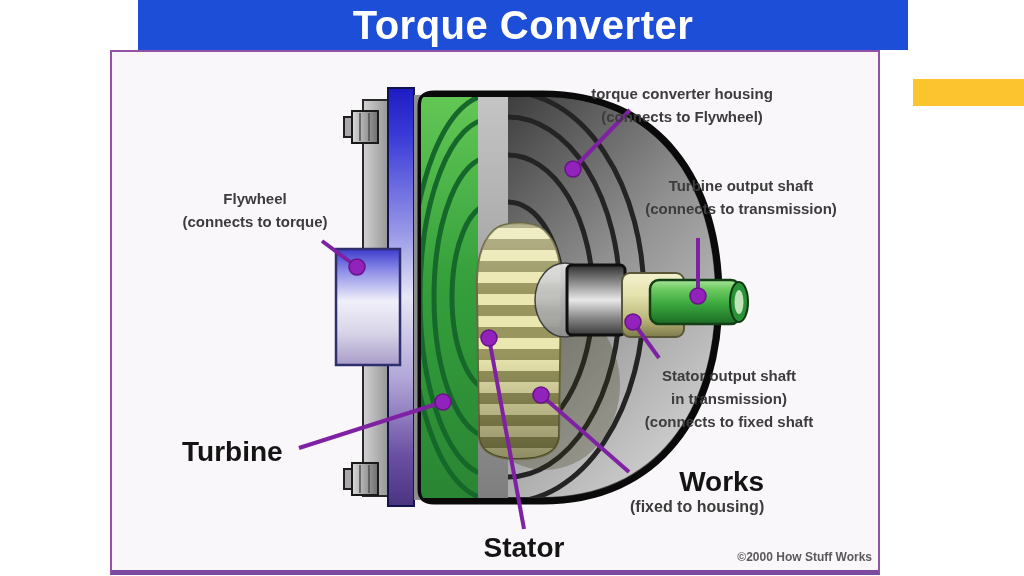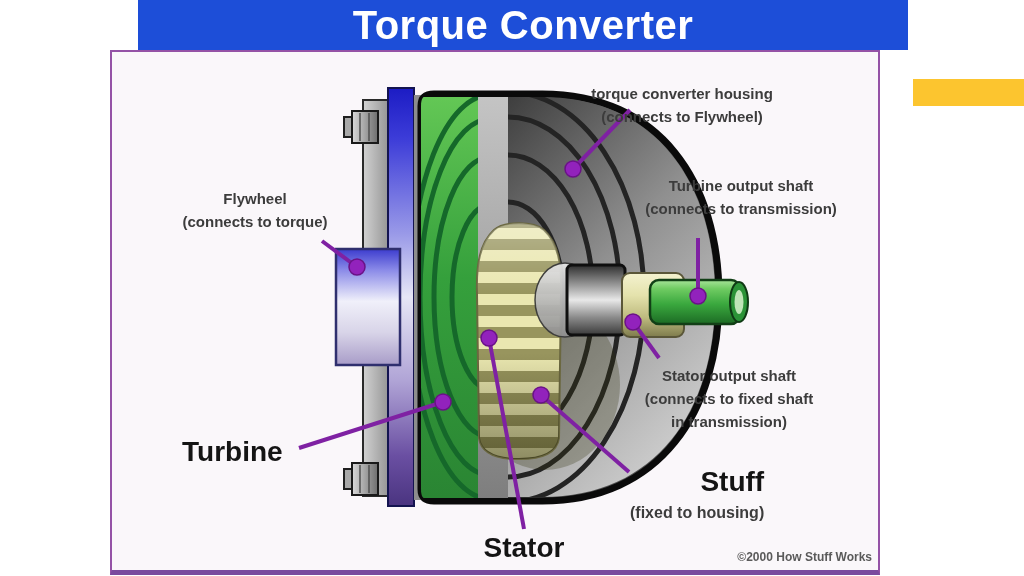--- a/index.html
+++ b/index.html
@@ -8,21 +8,21 @@
   #banner{position:absolute;left:110px;top:0;width:770px;height:50px;background:#1d4ed8;
           display:flex;align-items:center;justify-content:center;margin-left:28px;}
   #banner .title{color:#ffffff;font-weight:bold;font-size:40px;letter-spacing:.5px;}
   #frame{position:absolute;left:110px;top:50px;width:766px;height:518px;background:#FAF7FA;
          border:2px solid #9452A6;border-bottom:5px solid #7A4A9E;}
   #accent-bar{position:absolute;left:913px;top:79px;width:111px;height:27px;background:#FCC52F;}
   svg#diagram{position:absolute;left:0;top:0;width:1024px;height:576px;}
   .lbl{position:absolute;color:#3C3C3C;font-weight:bold;font-size:15px;line-height:23px;
        text-align:center;white-space:nowrap;transform:translateX(-50%);}
   .biglbl{position:absolute;color:#141414;font-weight:bold;font-size:28px;white-space:nowrap;text-align:right;}
-  .sublbl{display:block;font-size:16px;color:#3C3C3C;font-weight:bold;margin-top:6px;}
+  .sublbl{display:block;font-size:16px;color:#3C3C3C;font-weight:bold;}
   .center{transform:translateX(-50%);}
   #copyright{position:absolute;right:152px;top:550px;font-size:12px;font-weight:bold;color:#5A5A5A;margin-left:20px;}
 </style>
 </head>
 <body>
 
 <div id="page">
 
   <div id="frame"></div>
   <div id="banner">
@@ -199,28 +199,28 @@
     <div>(connects to torque)</div>
   </div>
 
   <div class="lbl" style="left:741px;top:174px;">
     <div>Turbine output shaft</div>
     <div>(connects to transmission)</div>
   </div>
 
   <div class="lbl" style="left:729px;top:364px;">
     <div>Stator output shaft</div>
+    <div>in transmission)</div>
     <div>(connects to fixed shaft</div>
-    <div>in transmission)</div>
   </div>
 
   <div class="biglbl" style="left:182px;top:436px;">Turbine</div>
 
   <div class="biglbl" style="left:630px;top:466px;">
-    <span>Stuff</span>
+    <span>Works</span>
     <span class="sublbl">(fixed to housing)</span>
   </div>
 
   <div class="biglbl center" style="left:524px;top:532px;">Stator</div>
 
   <div id="copyright">©2000 How Stuff Works</div>
 
 </div>
 
 </body></html>

